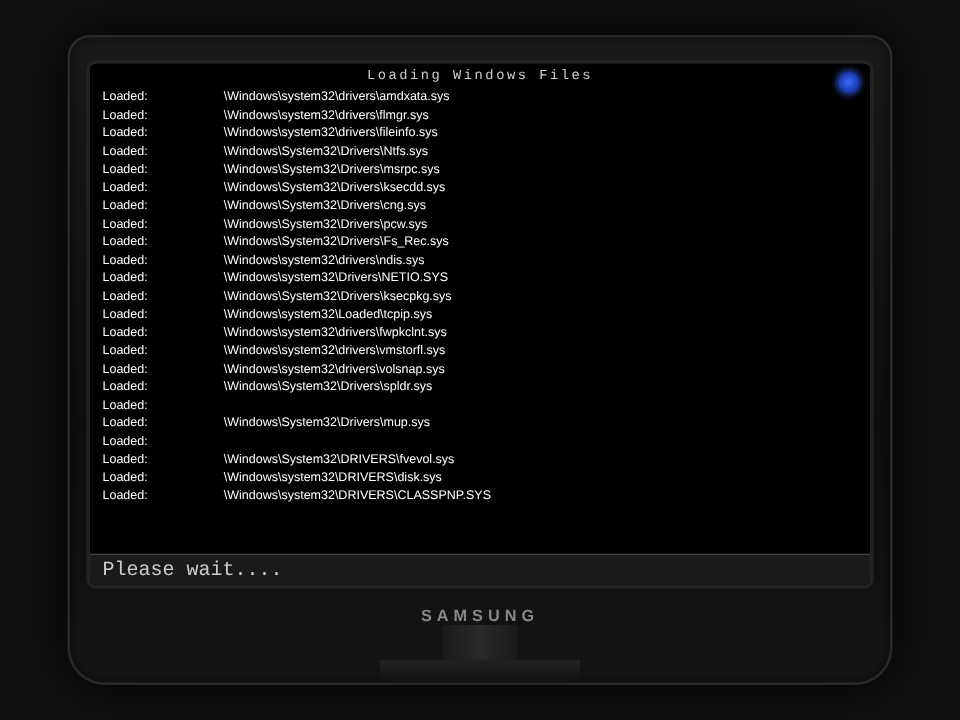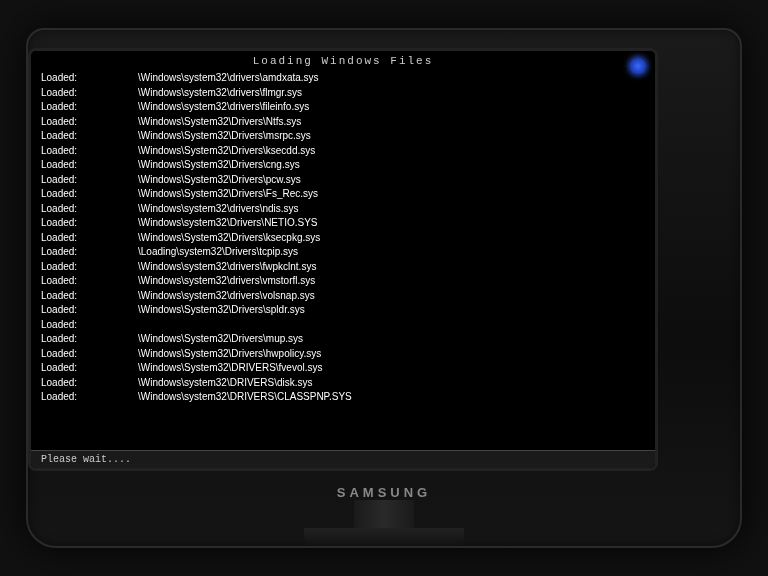--- a/index.html
+++ b/index.html
@@ -17,27 +17,27 @@
 
     .room-background {
       position: absolute;
       width: 768px;
       height: 576px;
       background: #111;
     }
 
     .monitor-outer {
       position: relative;
-      width: 716px;
+      width: 660px;
       height: 520px;
       background: linear-gradient(180deg, #1a1a1a 0%, #0d0d0d 60%, #151515 100%);
       border-radius: 18px 18px 30px 30px;
       display: flex;
       flex-direction: column;
-      align-items: flex-start;
+      align-items: center;
       box-shadow: 0 0 40px rgba(0,0,0,0.9), inset 0 0 10px rgba(0,0,0,0.5);
       border: 2px solid #2a2a2a;
     }
 
     .monitor-bezel {
       width: 630px;
       height: 430px;
       background: #000;
       border-radius: 8px;
       margin-top: 18px;
@@ -90,21 +90,21 @@
 
     .status-bar {
       position: absolute;
       bottom: 0;
       left: 0;
       right: 0;
       background: #1a1a1a;
       border-top: 1px solid #444;
       padding: 3px 10px;
       font-family: 'Courier New', monospace;
-      font-size: 10px;
+      font-size: 16px;
       color: #ccc;
     }
 
     .monitor-bottom {
       width: 100%;
       display: flex;
       flex-direction: column;
       align-items: center;
       margin-top: 8px;
     }
@@ -201,21 +201,21 @@
           <div class="log-line">
             <span class="log-label">Loaded:</span>
             <span class="log-path">\Windows\system32\Drivers\NETIO.SYS</span>
           </div>
           <div class="log-line">
             <span class="log-label">Loaded:</span>
             <span class="log-path">\Windows\System32\Drivers\ksecpkg.sys</span>
           </div>
           <div class="log-line">
             <span class="log-label">Loaded:</span>
-            <span class="log-path">\Loading\system32\Drivers\tcpip.sys</span>
+            <span class="log-path">\Windows\system32\Loaded\tcpip.sys</span>
           </div>
           <div class="log-line">
             <span class="log-label">Loaded:</span>
             <span class="log-path">\Windows\system32\drivers\fwpkclnt.sys</span>
           </div>
           <div class="log-line">
             <span class="log-label">Loaded:</span>
             <span class="log-path">\Windows\system32\drivers\vmstorfl.sys</span>
           </div>
           <div class="log-line">
@@ -228,21 +228,20 @@
           </div>
           <div class="log-line">
             <span class="log-label">Loaded:</span>
           </div>
           <div class="log-line">
             <span class="log-label">Loaded:</span>
             <span class="log-path">\Windows\System32\Drivers\mup.sys</span>
           </div>
           <div class="log-line">
             <span class="log-label">Loaded:</span>
-            <span class="log-path">\Windows\System32\Drivers\hwpolicy.sys</span>
           </div>
           <div class="log-line">
             <span class="log-label">Loaded:</span>
             <span class="log-path">\Windows\System32\DRIVERS\fvevol.sys</span>
           </div>
           <div class="log-line">
             <span class="log-label">Loaded:</span>
             <span class="log-path">\Windows\system32\DRIVERS\disk.sys</span>
           </div>
           <div class="log-line">

